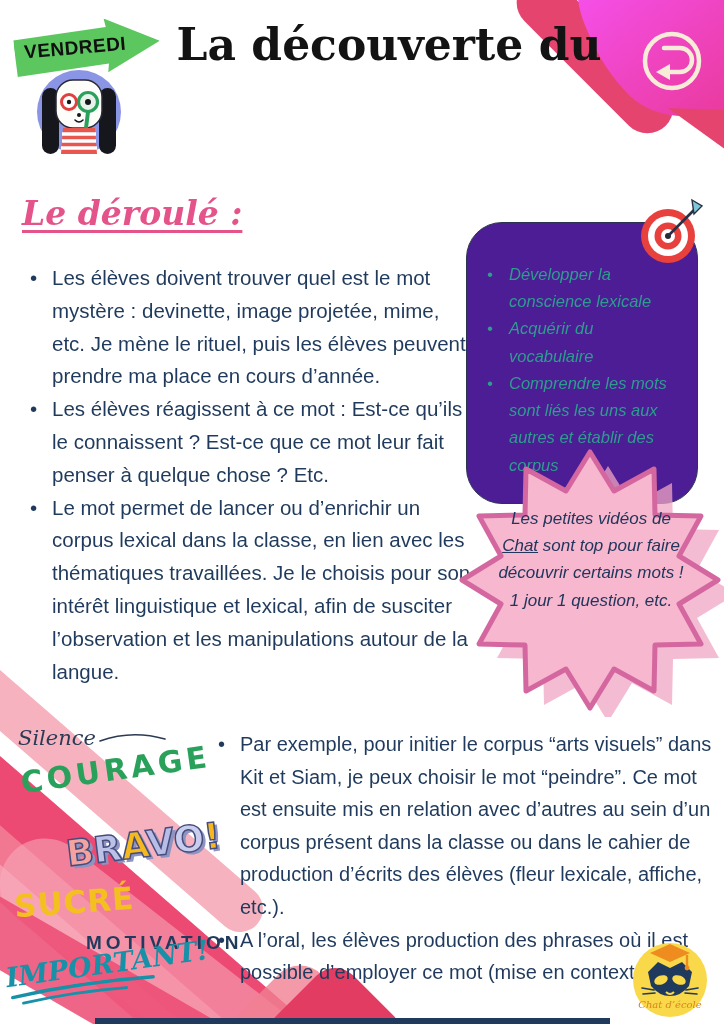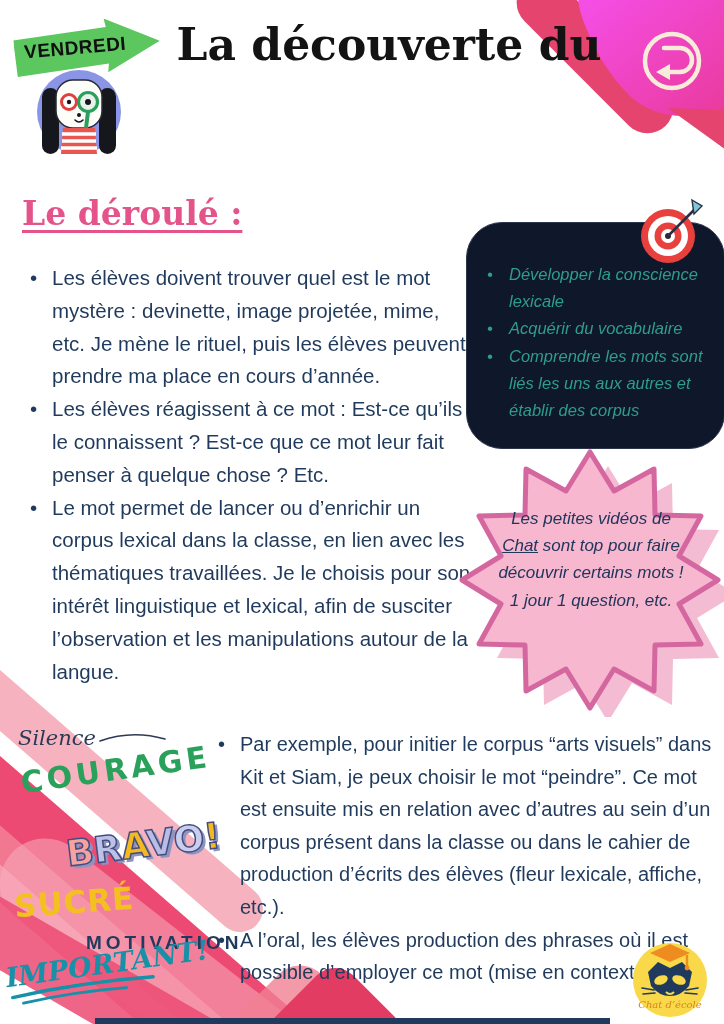--- a/index.html
+++ b/index.html
@@ -11,34 +11,34 @@
   
   .day-badge{left:14px;top:20px;width:146px;height:54px;background:#5bc75e;
     clip-path:polygon(0% 26%,64% 16%,63% 0%,100% 50%,63% 100%,64% 84%,1% 94%);
     transform:rotate(-5deg);display:flex;align-items:center;}
   .day-badge span{font-weight:800;font-size:19px;color:#101010;padding-left:10px;letter-spacing:.5px;}
   .title{left:148px;top:16px;width:482px;text-align:center;
     font-family:"DejaVu Serif",serif;font-weight:700;
     font-size:44px;line-height:1.3;color:#131313;}
 
   
-  .section-heading{left:22px;top:194px;font-family:"DejaVu Serif",serif;
+  .section-heading{left:22px;top:194px;font-family:"DejaVu Serif",serif;font-style:italic;
     font-weight:700;font-size:33px;color:#e4548a;text-decoration:underline;
     text-underline-offset:5px;}
 
   ul.blist{margin:0;padding:0;list-style:none;}
   ul.blist li{position:relative;padding-left:24px;}
   ul.blist li::before{content:"•";position:absolute;left:2px;top:0;color:#1f3a5c;}
   ul.blist b{font-weight:400;}
 
   .main-list{left:28px;top:262px;width:448px;font-size:20.5px;line-height:1.6;}
 
   
-  .objectives-card{left:466px;top:222px;width:259px;box-sizing:border-box;
-    background:#0f172a;border:1.6px solid #2b3550;border-radius:36px;
+  .objectives-card{left:466px;top:222px;width:232px;box-sizing:border-box;
+    background:#4c1d95;border:1.6px solid #2b3550;border-radius:36px;
     padding:38px 16px 24px 18px;}
   .objectives-card ul.blist{font-size:16.5px;line-height:1.65;font-style:italic;color:#2e9c8e;}
   .objectives-card ul.blist li::before{color:#2e9c8e;}
   .target-icon{left:636px;top:198px;}
 
   
   .burst-svg{left:441px;top:441px;}
   .burst-text{left:496px;top:505px;width:190px;text-align:center;font-style:italic;
     font-size:17px;line-height:1.6;color:#22365c;}
   .burst-text u[data-interactable="true"]{cursor:pointer;}

